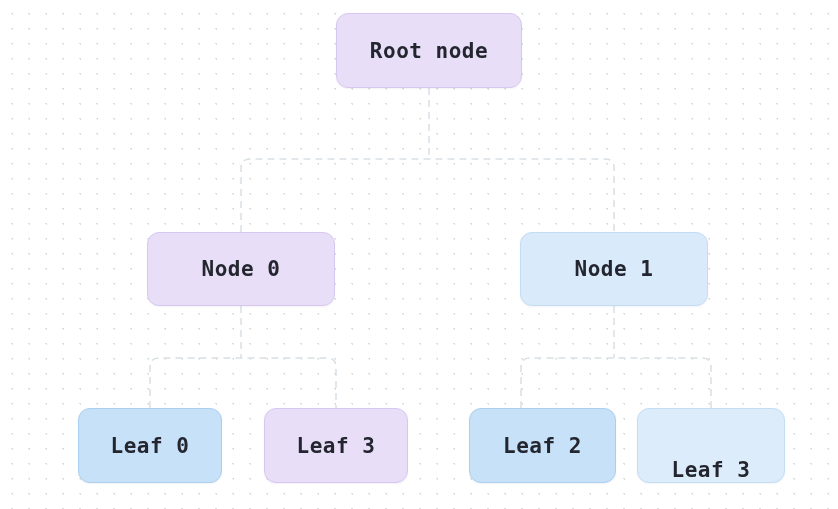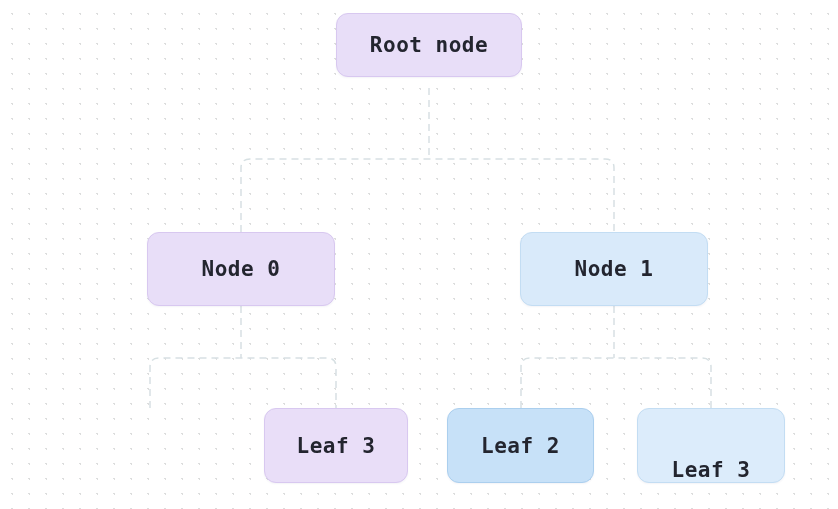--- a/index.html
+++ b/index.html
@@ -45,21 +45,21 @@
   .tnode--blue-light { border: 1px solid #c3ddf3; }
   .tnode-label {
     font-size: 21px;
     font-weight: 600;
     color: #23252f;
     letter-spacing: 0.5px;
     white-space: pre;
     user-select: none;
   }
   
-  .tnode--root  { left: 336px; top: 13px;  width: 186px; height: 64px; }
+  .tnode--root  { left: 336px; top: 13px;  width: 186px; height: 75px; }
   .tnode--node0 { left: 147px; top: 232px; width: 188px; height: 74px; }
   .tnode--node1 { left: 520px; top: 232px; width: 188px; height: 74px; }
   .tnode--leaf0 { left: 78px;  top: 408px; width: 144px; height: 75px; }
   .tnode--leaf1 { left: 264px; top: 408px; width: 144px; height: 75px; }
   .tnode--leaf2 { left: 447px; top: 408px; width: 147px; height: 75px; }
   .tnode--leaf3 { left: 637px; top: 408px; width: 148px; height: 75px; }
 </style>
 </head>
 <body>
 
@@ -82,26 +82,29 @@
   </div>
 
   <div class="tnode tnode--node0 tnode--purple" style="background: rgb(232, 222, 248);">
     <span class="tnode-label">Node 0</span>
   </div>
 
   <div class="tnode tnode--node1 tnode--blue-light" style="background: rgb(217, 234, 250);">
     <span class="tnode-label">Node 1</span>
   </div>
 
+  <div class="tnode tnode--leaf0 tnode--blue-mid" style="background: rgb(199, 225, 248);">
+    <span class="tnode-label">Leaf 0</span>
+  </div>
 
   <div class="tnode tnode--leaf1 tnode--purple" style="background: rgb(233, 222, 248);">
     <span class="tnode-label">Leaf 3</span>
   </div>
 
-  <div class="tnode tnode--leaf2 tnode--blue-mid" style="background: rgb(199, 225, 248);">
+  <div class="tnode tnode--leaf2 tnode--blue-mid" style="background: rgb(199, 225, 248); margin-left: 22px;">
     <span class="tnode-label">Leaf 2</span>
   </div>
 
   <div class="tnode tnode--leaf3 tnode--blue-light" style="background: rgb(220, 236, 251); align-items: flex-end;">
     <span class="tnode-label">Leaf 3</span>
   </div>
 
 </div>
 
 </body></html>

